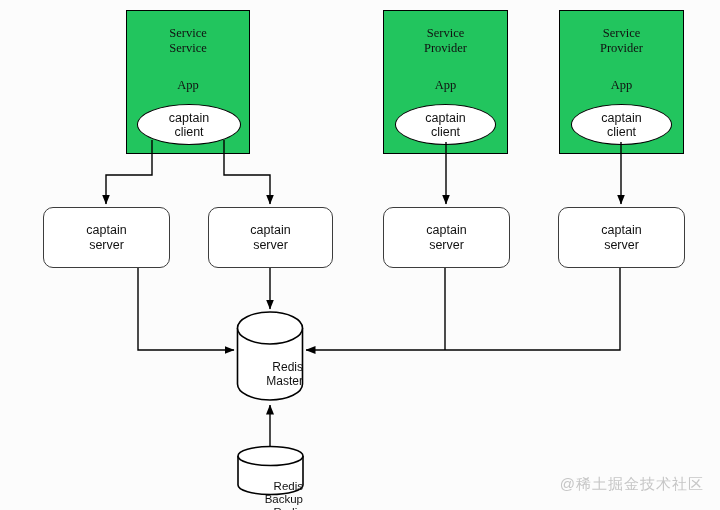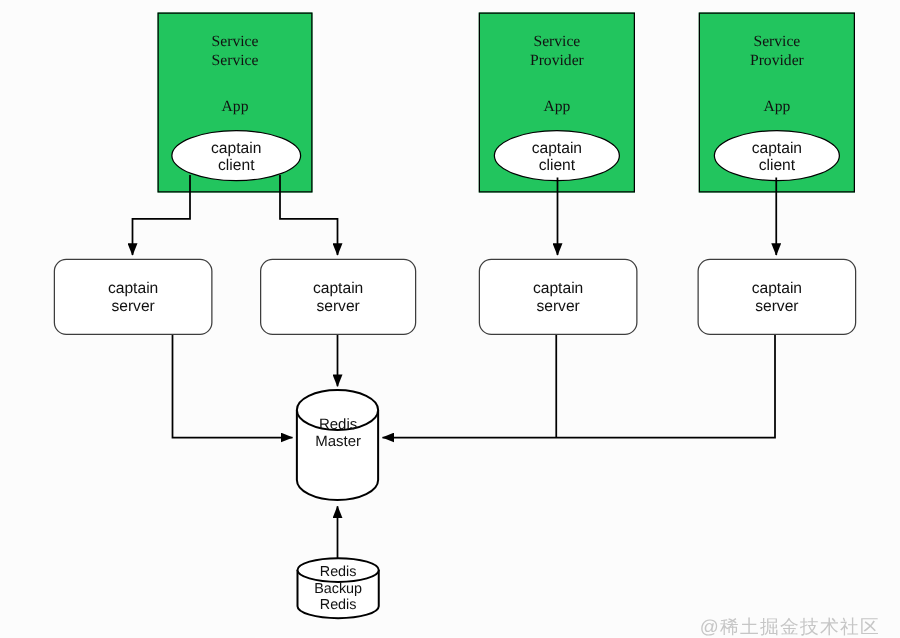--- a/index.html
+++ b/index.html
@@ -53,29 +53,30 @@
   .wires {
     position: absolute;
     left: 0; top: 0;
     width: 720px; height: 510px;
     pointer-events: none;
   }
   .wires polyline { fill: none; stroke: #000; stroke-width: 1.4px; }
   .cyl-body { fill: #fff; stroke: #000; stroke-width: 1.6px; }
   .cyl-label {
     position: absolute;
-    text-align: center;
+    text-align: right;
     font-size: 12px;
     line-height: 14px;
+    margin-top: 28px;
   }
   .cyl-label.small { font-size: 11.5px; line-height: 13px; }
   .watermark {
     position: absolute;
     right: 16px;
-    top: 492px;
+    top: 475px;
     font-size: 15px;
     color: #c6c6c6;
     letter-spacing: 1px;
   }
 </style>
 </head>
 <body>
 
 <div class="stage">
 

